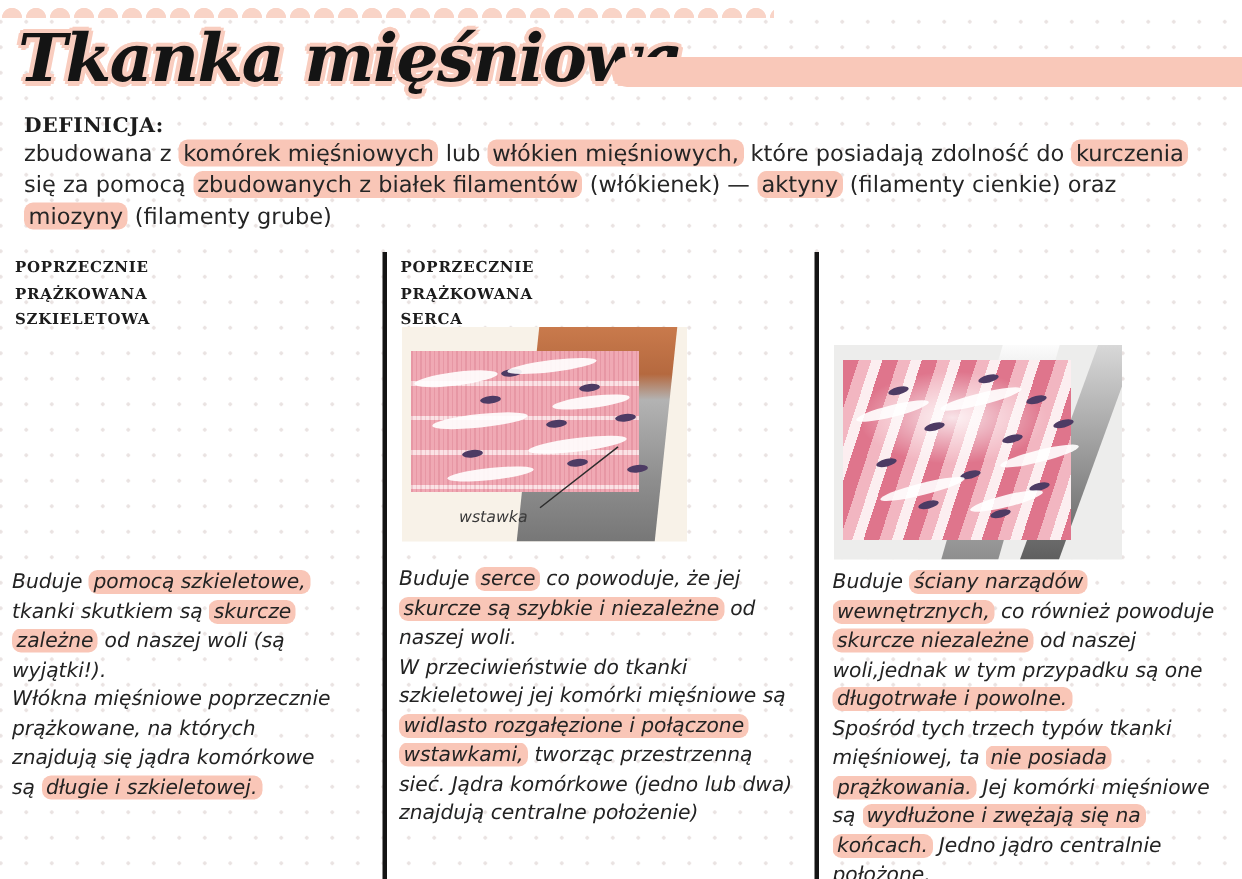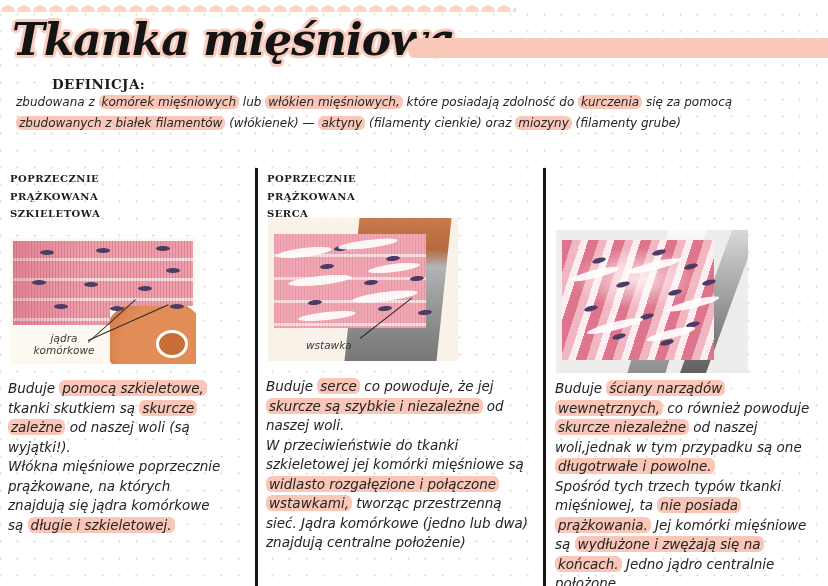--- a/index.html
+++ b/index.html
@@ -16,23 +16,23 @@
     position:absolute;left:12px;top:16px;width:400px;
     font-family:"DejaVu Serif",serif;font-style:italic;font-weight:bold;
     font-size:44px;line-height:48px;color:#141414;letter-spacing:-1px;
     text-shadow:-2px -2px 0 #f9cdbf,2px -2px 0 #f9cdbf,-2px 2px 0 #f9cdbf,2px 2px 0 #f9cdbf,
       -3px 0 0 #f9cdbf,3px 0 0 #f9cdbf,0 -3px 0 #f9cdbf,0 3px 0 #f9cdbf;
     white-space:nowrap;
   }
   .title-bar{position:absolute;left:408px;top:38px;width:420px;height:20px;
     background:#f9c8b9;border-radius:11px 0 0 11px;}
   .def-label{position:absolute;left:16px;top:76px;font-family:"DejaVu Serif",serif;
-    font-weight:bold;font-size:13.5px;letter-spacing:.4px;color:#1c1c1c;margin-left:36px;}
+    font-weight:bold;font-size:13.5px;letter-spacing:.4px;color:#1c1c1c;}
   .def-text{position:absolute;left:16px;top:92px;width:800px;margin:0;
-    font-style:italic;font-size:12px;line-height:21px;color:#252525;}
+    font-size:15px;line-height:21px;color:#252525;}
   .hl{background:#f9c6b7;border-radius:6px;padding:0 3px;box-decoration-break:clone;-webkit-box-decoration-break:clone;}
   .divider{position:absolute;top:168px;bottom:0;width:3px;background:#141414;}
   .divider-1{left:255px;}
   .divider-2{left:543px;}
   .col-header{position:absolute;margin:0;font-family:"DejaVu Serif",serif;font-weight:bold;
     font-size:10px;line-height:17.5px;letter-spacing:.5px;color:#1c1c1c;white-space:pre-line;}
   .col-body{position:absolute;margin:0;font-style:italic;font-size:13.5px;line-height:19.5px;color:#232323;}
   .micro-img{position:absolute;overflow:hidden;}
   .img1{left:10px;top:238px;width:186px;height:126px;background:#fdf8f0;}
   .img2{left:268px;top:218px;width:190px;height:143px;background:#f8f2e8;}
@@ -82,41 +82,20 @@
 
   <div class="def-label">DEFINICJA:</div>
   <p class="def-text"><span>zbudowana z </span><span class="hl">komórek mięśniowych</span><span> lub </span><span class="hl">włókien mięśniowych,</span><span> które posiadają zdolność do </span><span class="hl">kurczenia</span><span> się za pomocą </span><span class="hl">zbudowanych z białek filamentów</span><span> (włókienek) — </span><span class="hl">aktyny</span><span> (filamenty cienkie) oraz </span><span class="hl">miozyny</span><span> (filamenty grube)</span></p>
 
   <div class="divider divider-1"></div>
   <div class="divider divider-2"></div>
 
   <h2 class="col-header" style="left:10px;top:170px;">POPRZECZNIE
 PRĄŻKOWANA
 SZKIELETOWA</h2>
-  <div class="micro-img img1">
-    <div class="sk-micro"></div>
-    <div class="sk-flesh">
-      <div class="f1"></div>
-      <div class="f2"></div>
-    </div>
-    <div class="pline" style="left:78px;top:102px;width:88px;transform:rotate(-24deg);"></div>
-    <div class="pline" style="left:78px;top:104px;width:64px;transform:rotate(-42deg);"></div>
-    <span class="img-label lbl1">jądra
-komórkowe</span>
-  <span class="nucleus" style="left: 30px; top: 12px; transform: rotate(0deg);"></span>
-      <span class="nucleus" style="left: 86px; top: 10px; transform: rotate(0deg);"></span>
-      <span class="nucleus" style="left: 146px; top: 8px; transform: rotate(0deg);"></span>
-      <span class="nucleus" style="left: 156px; top: 30px; transform: rotate(0deg);"></span>
-      <span class="nucleus" style="left: 22px; top: 42px; transform: rotate(0deg);"></span>
-      <span class="nucleus" style="left: 74px; top: 44px; transform: rotate(0deg);"></span>
-      <span class="nucleus" style="left: 128px; top: 48px; transform: rotate(0deg);"></span>
-      <span class="nucleus" style="left: 44px; top: 66px; transform: rotate(0deg);"></span>
-      <span class="nucleus" style="left: 100px; top: 68px; transform: rotate(0deg);"></span>
-      <span class="nucleus" style="left: 160px; top: 66px; transform: rotate(0deg);"></span>
-    </div>
   <p class="col-body" style="left:8px;top:379px;width:214px;"><span>Buduje </span><span class="hl">pomocą szkieletowe,</span><span> tkanki skutkiem są </span><span class="hl">skurcze zależne</span><span> od naszej woli (są wyjątki!).</span><br><span>Włókna mięśniowe poprzecznie prążkowane, na których znajdują się jądra komórkowe są </span><span class="hl">długie i szkieletowej.</span></p>
 
   <h2 class="col-header" style="left:267px;top:170px;">POPRZECZNIE
 PRĄŻKOWANA
 SERCA</h2>
   <div class="micro-img img2">
     <div class="card-torso"></div>
     <div class="card-micro"></div>
     <div class="pline" style="left:92px;top:120px;width:66px;transform:rotate(-38deg);"></div>
     <span class="img-label lbl2">wstawka</span>

